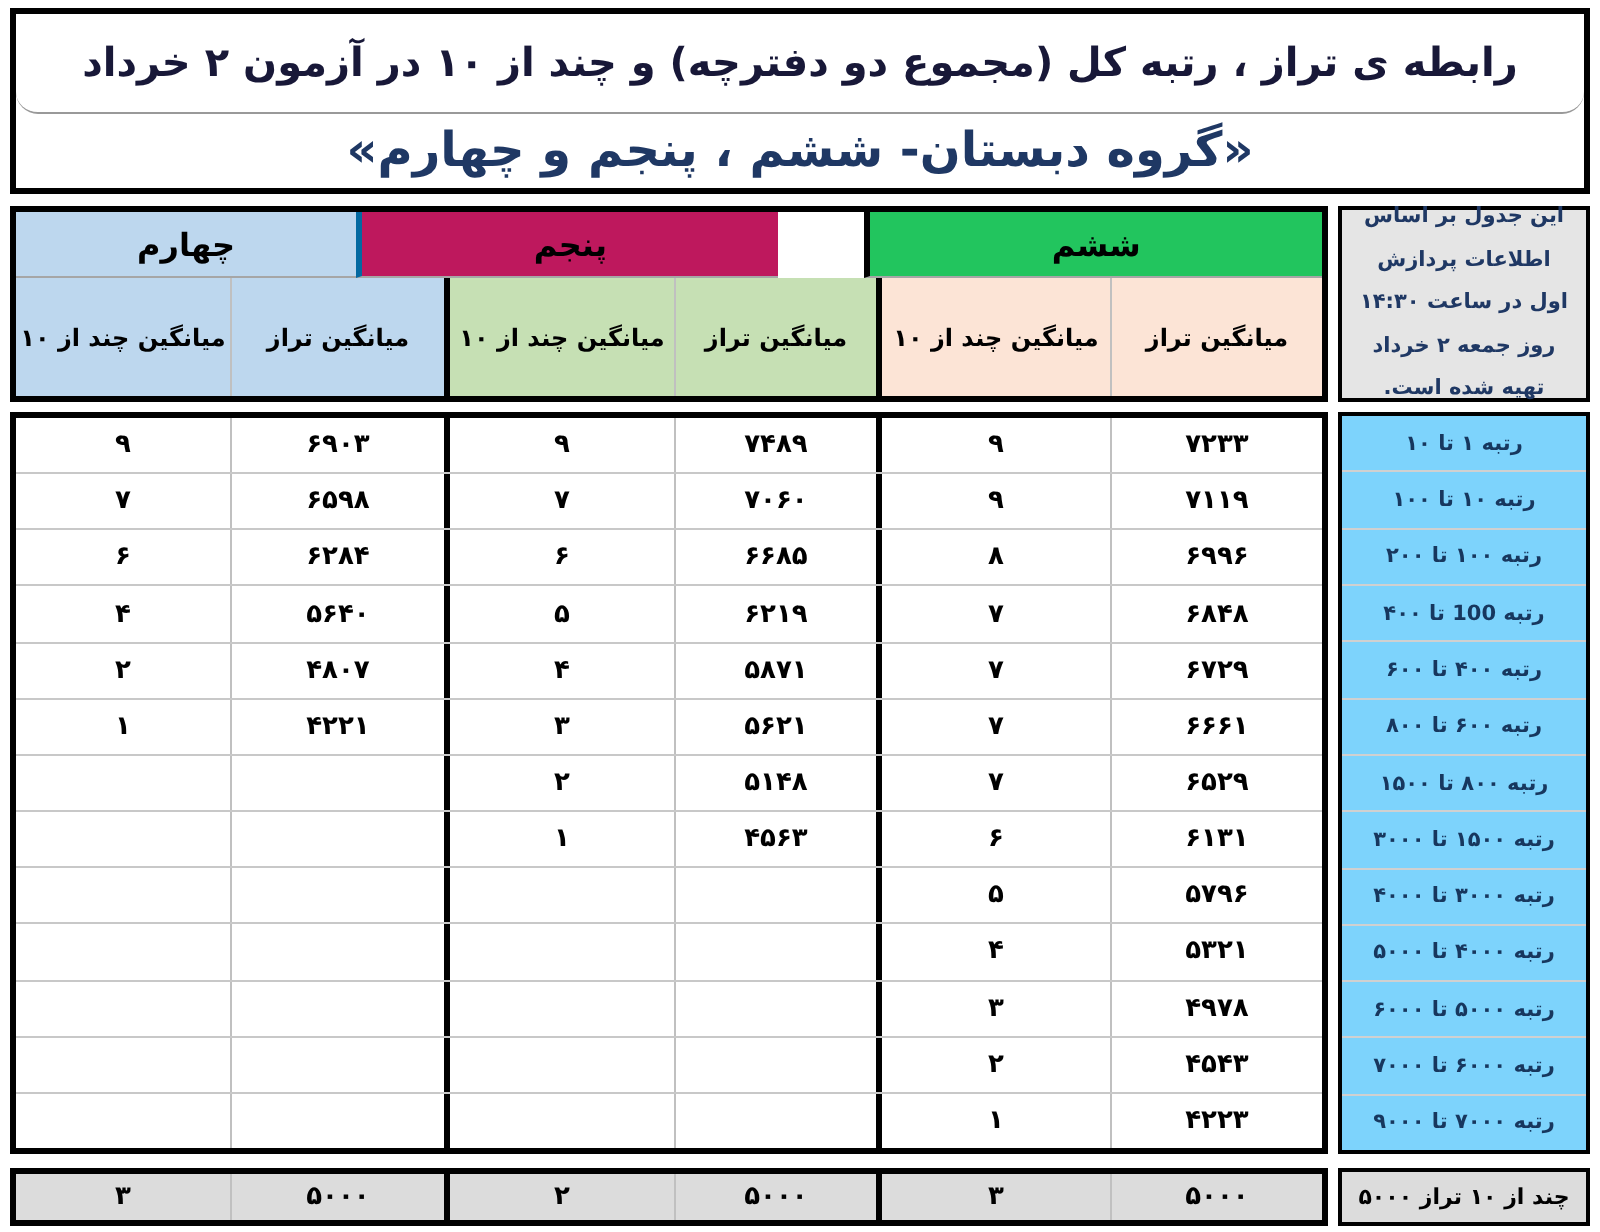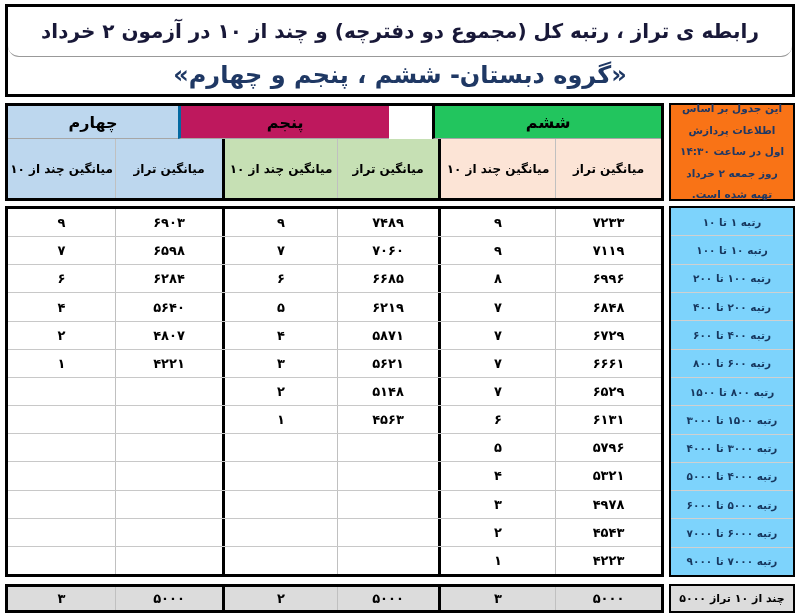--- a/index.html
+++ b/index.html
@@ -25,21 +25,21 @@
     font-weight:bold; font-size:24px; color:#1F3864; white-space:nowrap; overflow:hidden;
   }
   .band{ position:absolute; right:5px; width:790px; display:flex; flex-direction:row; }
   .header-band{ top:103px; height:98px; }
   .data-band{ top:206px; height:371px; }
   .footer-band{ top:584px; height:29px; }
   .note-col{ width:126px; border:2px solid #000; flex:none; }
   .spacer{ width:5px; flex:none; }
   .main-box{ width:659px; flex:none; border:3px solid #000; background:#fff; display:flex; flex-direction:column; overflow:hidden; }
   .note-box{
-    background:#f97316; color:#1F3864; font-weight:bold; font-size:10.5px;
+    background:#e5e5e5; color:#1F3864; font-weight:bold; font-size:10.5px;
     display:flex; align-items:center; justify-content:center; text-align:center;
     line-height:2.05; padding:2px 7px;
   }
   .grp-row{ height:33px; display:flex; flex:none; }
   .gcell{
     display:flex; align-items:center; justify-content:center;
     font-weight:bold; font-size:16px; color:#000; border-bottom:1px solid #a6a6a6;
   }
   .g-sh{ width:234px; background:#22c55e; border-left:3px solid #000;margin-left:43px; }
   .g-pj{ width:216px; background:#be185d; border-left:3px solid #0369a1; }
@@ -104,21 +104,21 @@
       <div class="scell c-ch-c bg-ch">میانگین چند از ۱۰</div>
     </div>
   </div>
 </div>
 
 <div class="band data-band">
   <div class="note-col rank-col">
     <div class="rank-cell">رتبه ۱ تا ۱۰</div>
       <div class="rank-cell">رتبه ۱۰ تا ۱۰۰</div>
       <div class="rank-cell">رتبه ۱۰۰ تا ۲۰۰</div>
-      <div class="rank-cell">رتبه ۲۰۰ تا ۴۰۰</div>
+      <div class="rank-cell">رتبه 100 تا ۴۰۰</div>
       <div class="rank-cell">رتبه ۴۰۰ تا ۶۰۰</div>
       <div class="rank-cell">رتبه ۶۰۰ تا ۸۰۰</div>
       <div class="rank-cell">رتبه ۸۰۰ تا ۱۵۰۰</div>
       <div class="rank-cell">رتبه ۱۵۰۰ تا ۳۰۰۰</div>
       <div class="rank-cell">رتبه ۳۰۰۰ تا ۴۰۰۰</div>
       <div class="rank-cell">رتبه ۴۰۰۰ تا ۵۰۰۰</div>
       <div class="rank-cell">رتبه ۵۰۰۰ تا ۶۰۰۰</div>
       <div class="rank-cell">رتبه ۶۰۰۰ تا ۷۰۰۰</div>
       <div class="rank-cell">رتبه ۷۰۰۰ تا ۹۰۰۰</div>
   </div>

